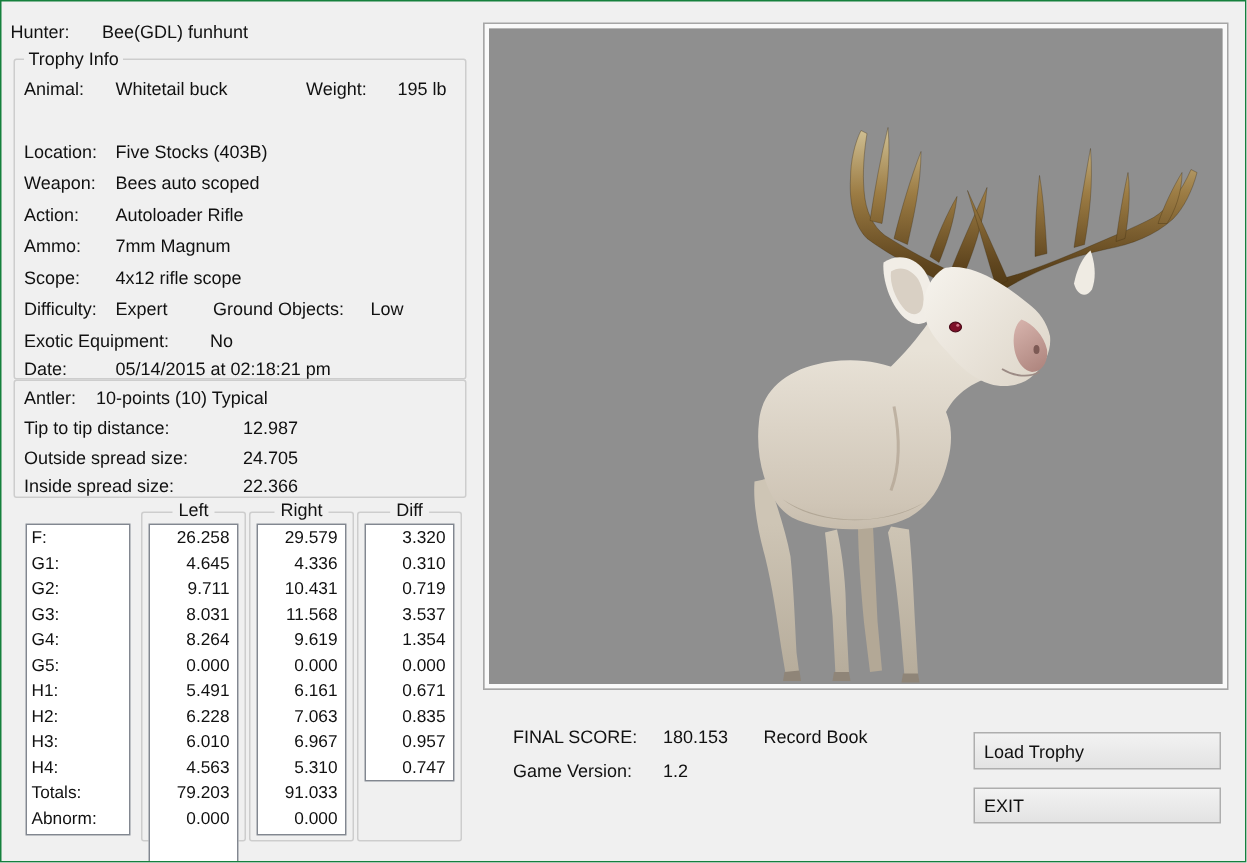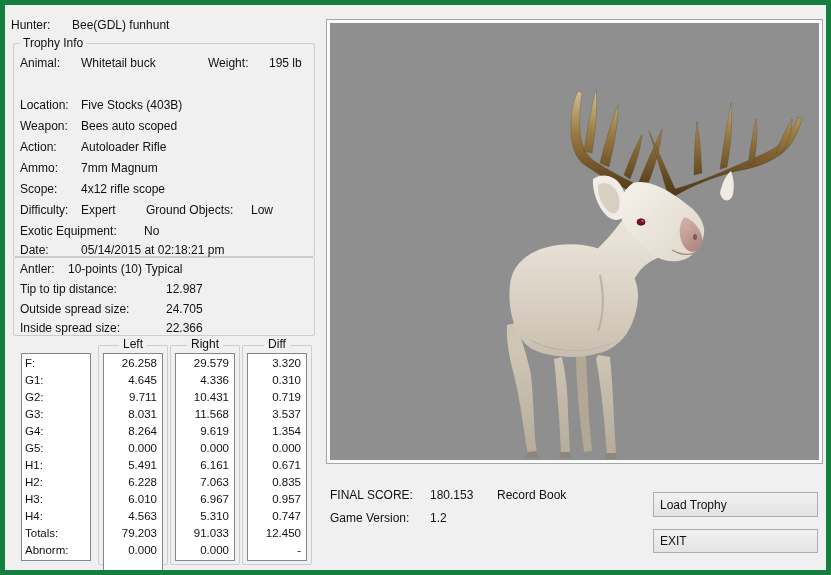--- a/index.html
+++ b/index.html
@@ -1,19 +1,19 @@
 <!DOCTYPE html>
 <html><head>
 <meta charset="utf-8">
 <style>
   html,body{margin:0;padding:0;background:#d0d0d0;}
   .dialog{
     position:relative;width:831px;height:575px;background:#f0f0f0;
     font-family:"Liberation Sans",sans-serif;font-size:12px;color:#111;
-    overflow:hidden;border:5px solid #15803d;box-sizing:border-box;
+    overflow:hidden;border:1px solid #15803d;box-sizing:border-box;
   }
   
   .gb{position:absolute;border:1px solid #cdcdcd;border-radius:2px;box-sizing:border-box;}
   .gb-title{position:absolute;top:-8px;left:6px;background:#f0f0f0;padding:0 3px;line-height:14px;white-space:nowrap;}
   .gb-title-center{position:absolute;top:-9px;left:50%;transform:translateX(-50%);background:#f0f0f0;padding:0 4px;line-height:14px;white-space:nowrap;}
   
   .irow{position:absolute;left:0;width:100%;height:16px;}
   .irow span{position:absolute;white-space:nowrap;}
   .p1{left:6px;} .p2{left:67px;} .p3{left:194px;} .p4{left:255px;}
   .pa{left:54px;} .pnum{left:152px;} .pg1{left:132px;} .pg2{left:237px;} .pn1{left:130px;}
@@ -25,21 +25,21 @@
   .cell-label{padding-left:3px;white-space:nowrap;}
   .cell-num{padding-right:5px;text-align:right;white-space:nowrap;}
   
   .viewport{
     position:absolute;left:322px;top:15px;width:495px;height:443px;box-sizing:border-box;
     background:#8f8f8f;border:3px solid #fafafa;outline:1px solid #a6a6a6;
   }
   .viewport svg{display:block;width:100%;height:100%;}
   
   .frow{position:absolute;white-space:nowrap;}
-  .frow span{position:absolute;white-space:nowrap;}
+  .frow span{position:absolute;white-space:nowrap;margin-left:16px;}
   .f1{left:0;} .f2{left:100px;} .f3{left:167px;}
   .btn{
     position:absolute;left:648px;width:165px;box-sizing:border-box;
     background:linear-gradient(#f2f2f2,#e3e3e3);border:1px solid #aeaeae;
     font-family:"Liberation Sans",sans-serif;font-size:12px;color:#111;
     text-align:left;cursor:pointer;
   }
 </style>
 </head>
 <body>
@@ -162,21 +162,21 @@
       <div class="cell-num">7.063</div>
       <div class="cell-num">6.967</div>
       <div class="cell-num">5.310</div>
       <div class="cell-num">91.033</div>
       <div class="cell-num">0.000</div>
     </div>
 
   <div class="gb" style="left:237px;top:340px;width:70px;height:220px;">
     <span class="gb-title-center">Diff</span>
   </div>
-  <div class="listbox" id="diff-box" style="left:242px;top:348px;width:60px;height:208px;">
+  <div class="listbox" id="diff-box" style="left:242px;top:348px;width:60px;height:172px;">
       <div class="cell-num">3.320</div>
       <div class="cell-num">0.310</div>
       <div class="cell-num">0.719</div>
       <div class="cell-num">3.537</div>
       <div class="cell-num">1.354</div>
       <div class="cell-num">0.000</div>
       <div class="cell-num">0.671</div>
       <div class="cell-num">0.835</div>
       <div class="cell-num">0.957</div>
       <div class="cell-num">0.747</div>

